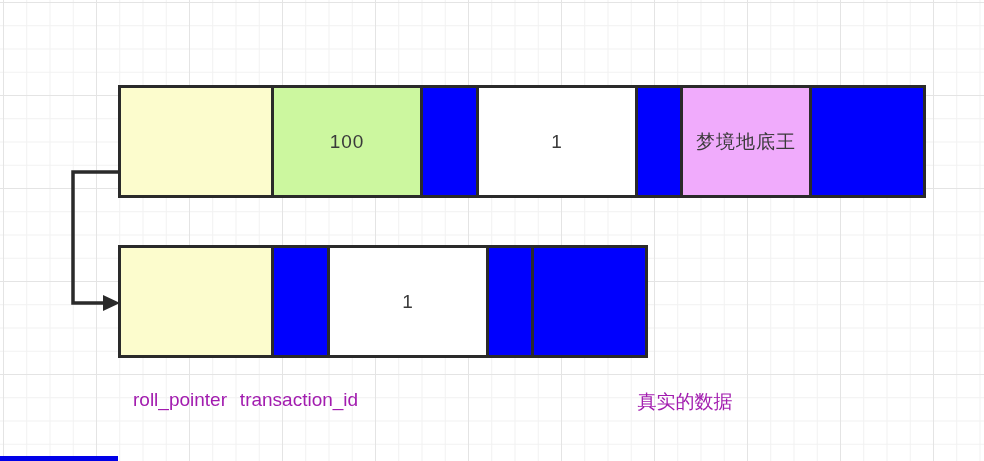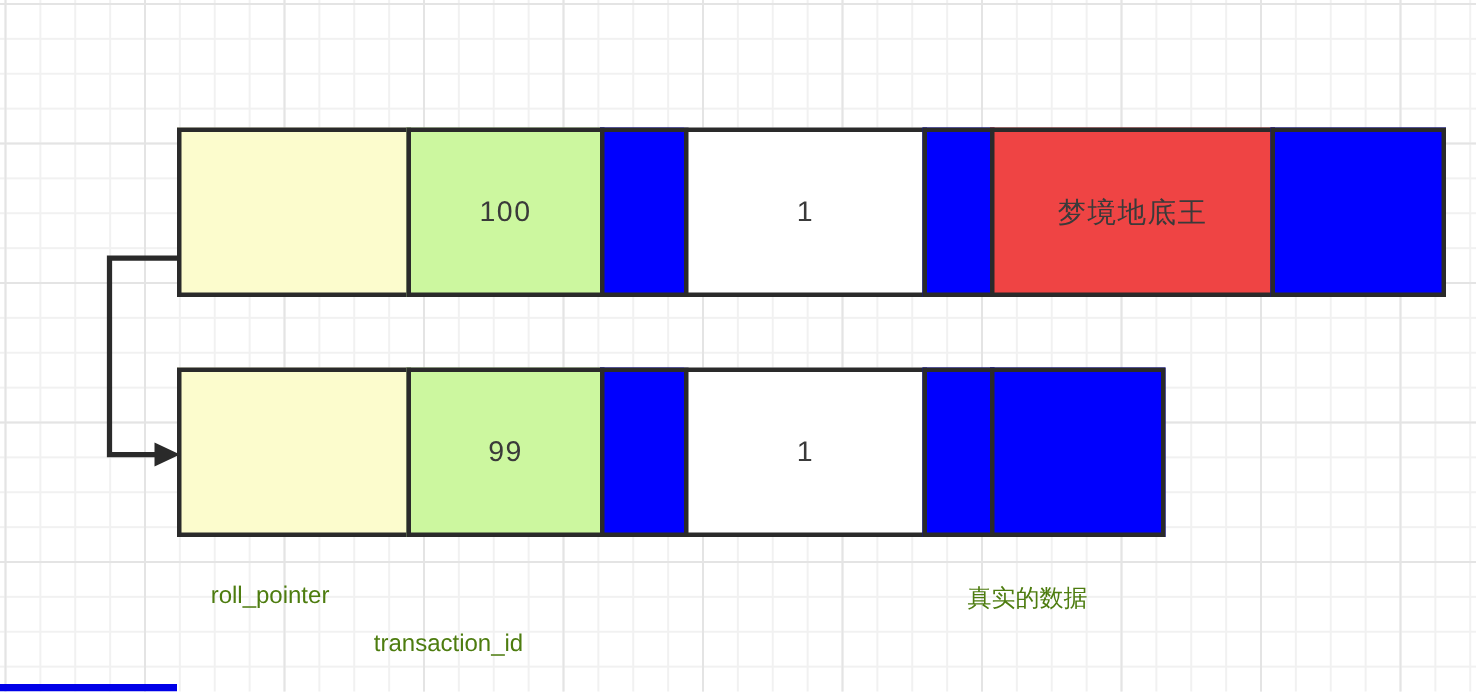--- a/index.html
+++ b/index.html
@@ -37,43 +37,43 @@
     height:113px;
     display:flex;
     align-items:center;
     justify-content:center;
     font-size:19px;
     color:var(--text);
     letter-spacing:1px;
   }
   .cell + .cell{margin-left:-3px;}
   .c-rollptr{width:156px;background:var(--yellow);}
-  .c-txid{width:132px;background:var(--green);}
+  .c-txid{width:152px;background:var(--green);}
   .c-sep1{width:59px;background:var(--blue);}
   .c-field{width:162px;background:#ffffff;}
   .c-sep2{width:48px;background:var(--blue);}
-  .c-data{width:190px;background:#ef4444;}
+  .c-data{width:132px;background:#f0abfc;}
   .c-tail{width:117px;background:var(--blue);}
   .connector{
     position:absolute;
     left:58px;
     top:158px;
     width:66px;
     height:160px;
   }
   .canvas-label{
     position:absolute;
     top:389px;
     transform:translateX(-50%);
-    font-size:16px;
-    color:#4d7c0f;
+    font-size:19px;
+    color:#a21caf;
     white-space:nowrap;
   }
   .lbl-rollptr{left:180px;}
-  .lbl-txid{left:299px;margin-top:32px;}
+  .lbl-txid{left:299px;}
   .lbl-realdata{left:685px;text-align:center;}
   .partial-shape{
     position:absolute;
     left:0;
     top:456px;
     width:118px;
     height:5px;
     background:#0000e8;
   }
 </style>
@@ -91,23 +91,20 @@
   </div>
   <div class="cell c-sep2"></div>
   <div class="cell c-data">
     <span>梦境地底王</span>
   </div>
   <div class="cell c-tail"></div>
 </div>
 
 <div class="record-row row-bottom">
   <div class="cell c-rollptr"></div>
-  <div class="cell c-txid">
-    <span>99</span>
-  </div>
   <div class="cell c-sep1"></div>
   <div class="cell c-field">
     <span>1</span>
   </div>
   <div class="cell c-sep2"></div>
   <div class="cell c-tail"></div>
 </div>
 
 <svg class="connector" viewBox="0 0 66 160" xmlns="http://www.w3.org/2000/svg">
   <polyline points="61,14 15,14 15,145 46,145" fill="none" stroke="#2a2a2a" stroke-width="3.5"></polyline>

